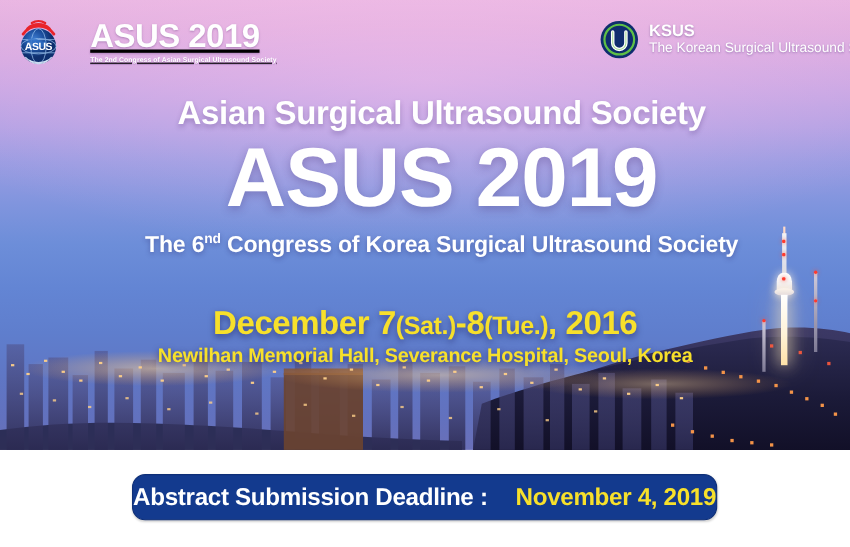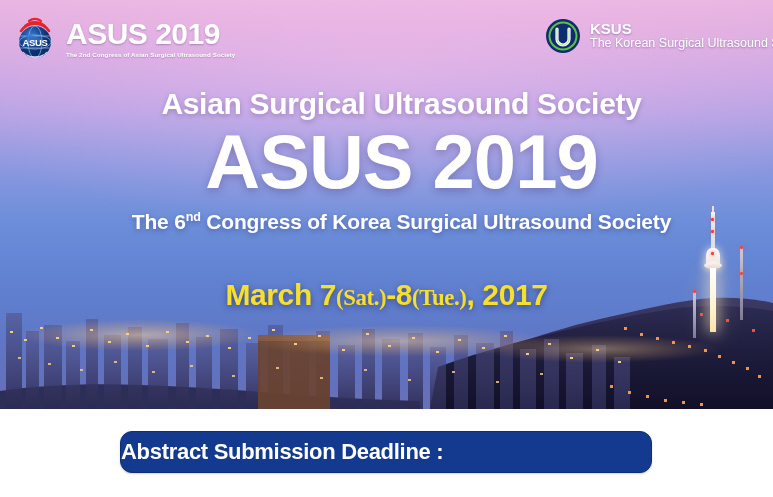--- a/index.html
+++ b/index.html
@@ -74,21 +74,21 @@
 
   .antenna { position:absolute; width:3px; background:linear-gradient(180deg,#cfcadb,#7e7a95); }
   .antenna-dot { position:absolute; width:3px; height:3px; background:#ff3a2e; border-radius:50%; box-shadow:0 0 4px #ff4b36; }
 
   
   .lights { position:absolute; left:0; bottom:0; width:773px; height:130px; }
 
   
   .logo-asus {
     position:absolute; left:10px; top:14px;
-    display:flex; align-items:center; gap:6px;
+    display:flex; align-items:center; gap:22px;text-decoration:underline;
   }
   .logo-globe { position:relative; width:50px; height:48px; flex:0 0 auto; }
   .logo-asus-text { display:flex; flex-direction:column; justify-content:center; }
   .logo-asus-title {
     font-size:30px; font-weight:bold; color:#ffffff; letter-spacing:-0.5px;
     line-height:1.0; text-shadow:0 1px 2px rgba(80,40,110,.35);
   }
   .logo-asus-sub {
     font-size:6.2px; font-weight:bold; color:#ffffff; letter-spacing:.1px;
     margin-top:2px; white-space:nowrap; text-shadow:0 1px 1px rgba(80,40,110,.3);
@@ -125,21 +125,21 @@
     font-size:21px; font-weight:bold; color:#ffffff; letter-spacing:-0.2px;
     margin-top:10px; text-shadow:0 2px 5px rgba(40,40,110,.4);
   }
   .line-congress sup { font-size:0.6em; vertical-align:super;text-align:right; }
 
   .line-date {
     position:absolute; left:0; top:278px; width:773px; text-align:center;
     font-size:30px; font-weight:bold; color:#f7e02b; letter-spacing:-0.4px;
     text-shadow:0 2px 6px rgba(25,25,90,.55);
   }
-  .line-date .small { font-size:0.76em;font-family:Liberation Serif, serif; }
+  .line-date .small { font-size:0.76em; }
   .line-venue {
     position:absolute; left:0; top:313px; width:773px; text-align:center;
     font-size:18px; font-weight:bold; color:#f7e02b; letter-spacing:-0.2px;
     text-shadow:0 2px 6px rgba(25,25,90,.6);
   }
 
   
   .deadline-pill {
     position:absolute; left:120px; top:431px;
     width:532px; height:42px;
@@ -376,21 +376,23 @@
         <div class="ksus-sub">The Korean Surgical Ultrasound Society</div>
       </div>
     </div>
 
     <div class="headline">
       <div class="line-society">Asian Surgical Ultrasound Society</div>
       <div class="line-asus2019">ASUS 2019</div>
       <div class="line-congress"><span>The 6</span><sup>nd</sup><span> Congress of Korea Surgical Ultrasound Society</span></div>
     </div>
 
-    <div class="line-date"><span>March 7</span><span class="small">(Sat.)</span><span>-8</span><span class="small">(Tue.)</span><span>, 2017</span></div>
-
+    <div class="line-date"><span>December 7</span><span class="small">(Sat.)</span><span>-8</span><span class="small">(Tue.)</span><span>, 2016</span></div>
+
+    <div class="line-venue">Newilhan Memorial Hall, Severance Hospital, Seoul, Korea</div>
   </div>
 
   <div class="deadline-pill">
     <span class="deadline-label">Abstract Submission Deadline :</span>
+    <span class="deadline-date">November 4, 2019</span>
   </div>
 
 </div>
 
 </body></html>

